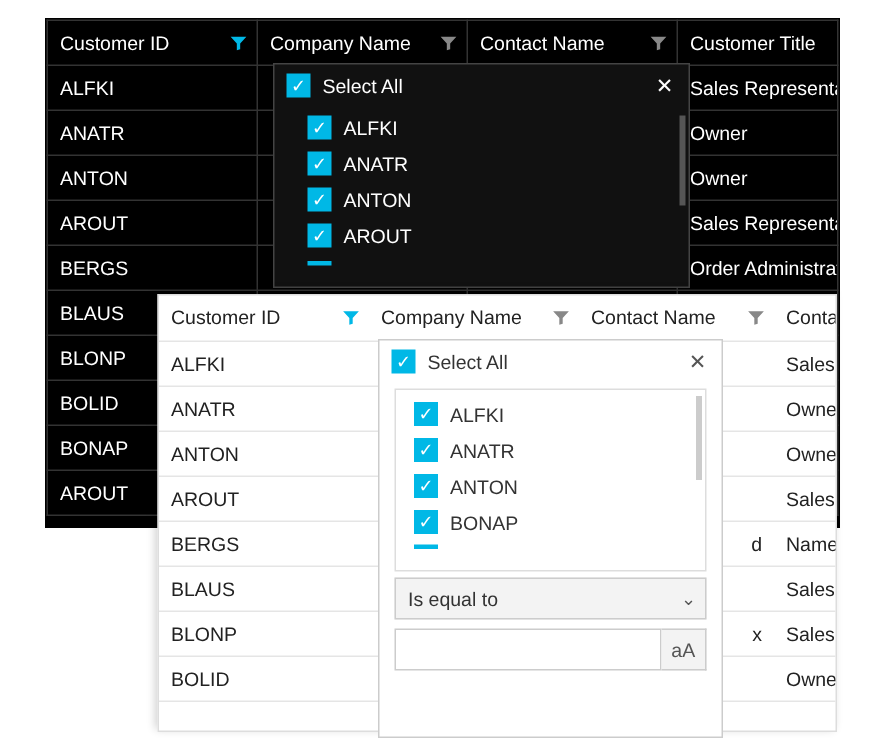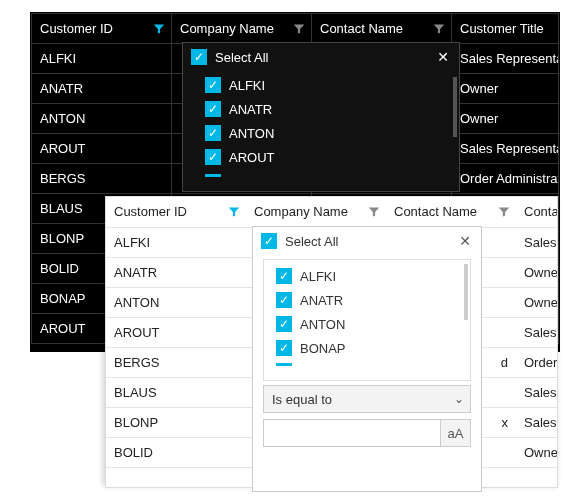--- a/index.html
+++ b/index.html
@@ -314,21 +314,21 @@
       <tr>
           <td>AROUT</td>
           <td></td>
           <td></td>
           <td>Sales </td>
         </tr>
       <tr>
           <td>BERGS</td>
           <td></td>
           <td style="text-align:right">d</td>
-          <td>Order</td>
+          <td>Name</td>
         </tr>
       <tr>
           <td>BLAUS</td>
           <td></td>
           <td></td>
           <td>Sales </td>
         </tr>
       <tr>
           <td>BLONP</td>
           <td></td>

